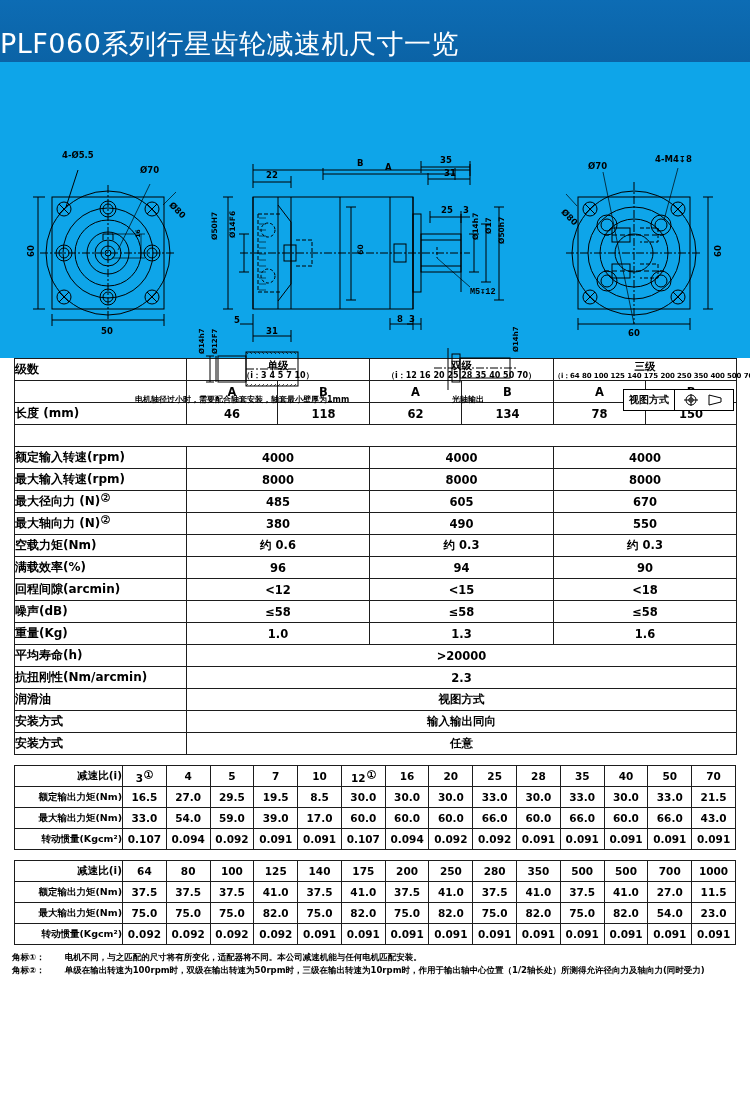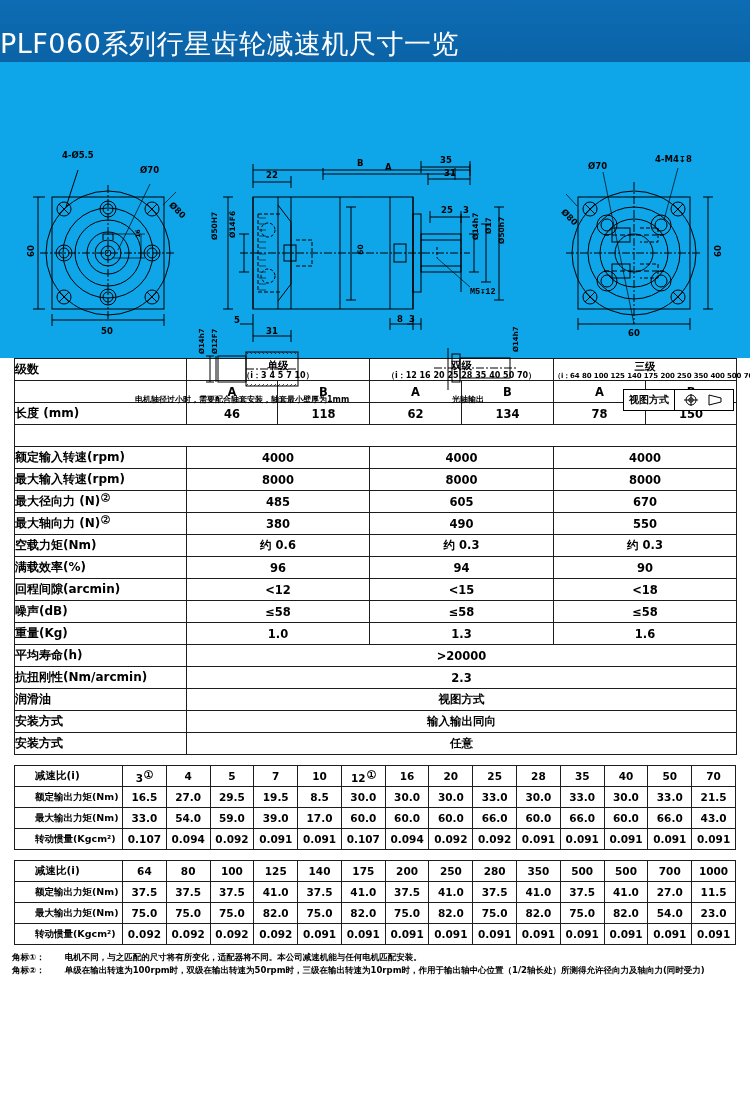--- a/index.html
+++ b/index.html
@@ -83,21 +83,21 @@
     border: 1px solid #1d1d1d;
     text-align: center;
     vertical-align: middle;
     font-size: 10.5px;
     font-weight: bold;
     height: 21px;
     padding: 0;
     font-family: "DejaVu Sans", "Liberation Sans", sans-serif;
   }
   table.ratio td.rlbl {
-    text-align: left;
+    text-align: right;
     padding-left: 20px;
     font-size: 10.5px;
     width: 108px;
   }
   table.ratio td.rlbl.small { font-size: 9.5px; }
 
   
   .notes { padding: 6px 12px 0 12px; }
   .note {
     font-size: 8.5px;

